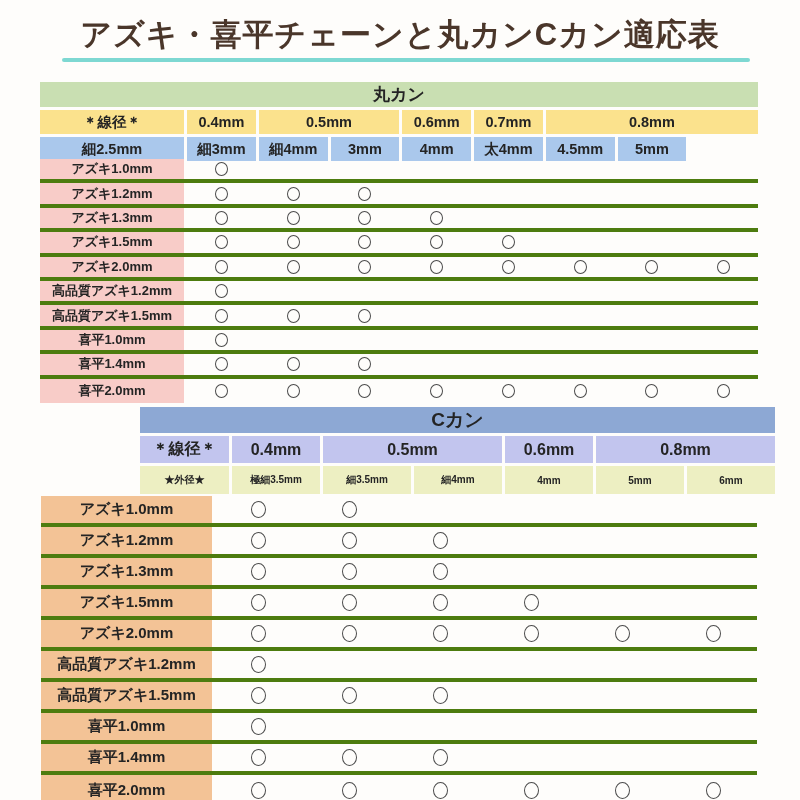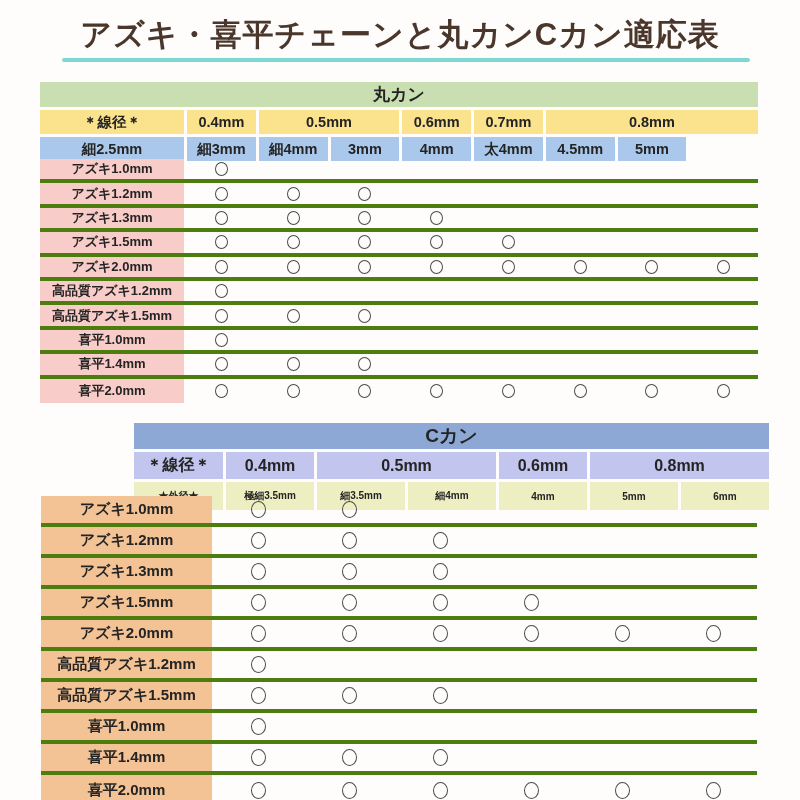--- a/index.html
+++ b/index.html
@@ -54,21 +54,21 @@
   
   .t1h{left:40px;top:82px;width:718px;justify-content:center;}
   .t1h .caption{height:25px;line-height:25px;font-size:17px;}
   .t1h .hrow{grid-template-columns:144px repeat(8,1fr);}
   .t1h .wire-row{height:24px;font-size:14.5px;}
   .t1h .outer-row{height:24px;font-size:14.5px;}
   .t1b{left:40px;top:159px;width:718px;}
   .t1b .trow{grid-template-columns:144px repeat(8,1fr);height:24.4px;font-size:13px;}
   .t1b .mark{width:13px;height:14px;}
   
-  .t2h{left:134px;top:407px;width:635px;margin-top:16px;}
+  .t2h{left:140px;top:407px;width:635px;}
   .t2h .caption{height:26px;line-height:26px;font-size:19px;}
   .t2h .hrow{grid-template-columns:89px repeat(6,1fr);}
   .t2h .wire-row{height:27px;font-size:16px;}
   .t2h .outer-row{height:28px;font-size:10px;}
   .t2b{left:41px;top:496px;width:716px;}
   .t2b .trow{grid-template-columns:171px repeat(6,1fr);height:31px;font-size:15px;}
   .t2b .mark{width:15px;height:17px;}
 </style>
 </head>
 <body>

